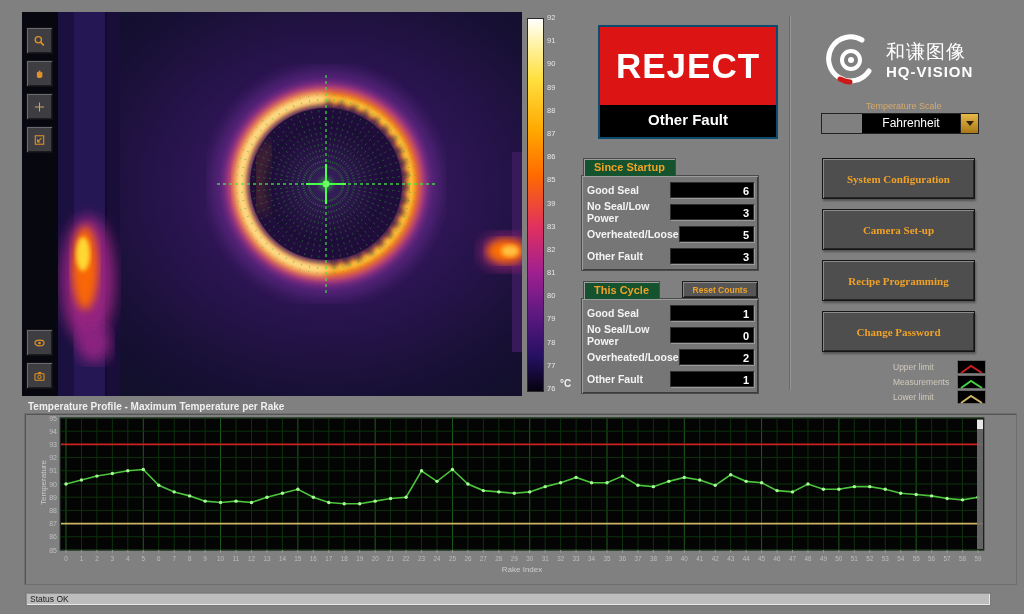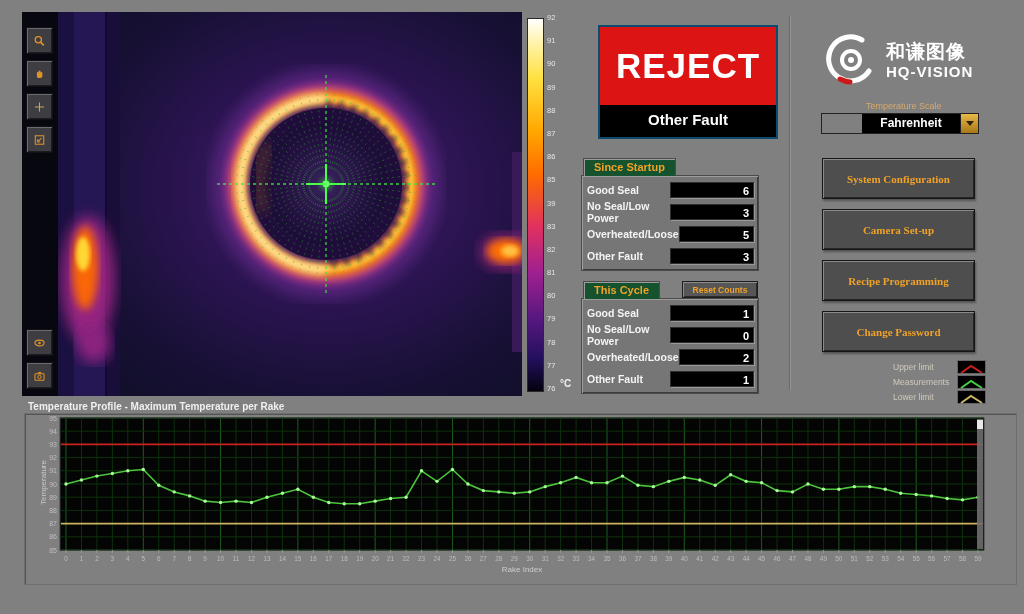--- a/index.html
+++ b/index.html
@@ -39,26 +39,26 @@
     box-shadow:inset 1px 1px 0 #9d9d9d,inset -1px -1px 0 #3c3c3c;padding:3px 4px 3px 5px;}
   .crow{display:flex;align-items:center;height:22px;}
   .crow .clabel{flex:1;color:#f4f4f4;font-size:10.5px;font-weight:bold;}
   .crow .cval{width:84px;height:16px;background:#000;border:1px solid #2e2e2e;
     box-shadow:1px 1px 0 #9a9a9a;color:#fff;font-size:11px;font-weight:bold;
     text-align:right;line-height:16px;padding-right:4px;box-sizing:border-box;}
   
   .vdivider{position:absolute;left:789px;top:16px;width:1px;height:374px;background:#6a6a6a;
     box-shadow:1px 0 0 #959595;}
   .logo{position:absolute;left:824px;top:33px;display:flex;align-items:center;gap:8px;}
-  .logo-txt .cn{color:#fff;font-size:19px;font-weight:bold;line-height:22px;letter-spacing:1px;}
+  .logo-txt .cn{color:#fff;font-size:19px;font-weight:normal;line-height:22px;letter-spacing:1px;}
   .logo-txt .en{color:#fff;font-size:15px;font-weight:bold;letter-spacing:1px;}
   .ts-label{position:absolute;left:866px;top:101px;font-size:9px;color:#d8a868;}
   .dropdown{position:absolute;left:821px;top:113px;width:156px;height:19px;display:flex;
     border:1px solid #222;cursor:pointer;}
-  .dropdown .dval{flex:1;background:#000;color:#fff;font-size:12px;font-weight:bold;
+  .dropdown .dval{flex:1;background:#000;color:#fff;font-size:12px;font-weight:normal;
     text-align:center;line-height:18px;margin-left:40px;}
   .dropdown .darrow{width:17px;background:linear-gradient(#e8b848,#a87818);display:flex;
     align-items:center;justify-content:center;border-left:1px solid #222;}
   .darrow i{width:0;height:0;border-left:4px solid transparent;border-right:4px solid transparent;
     border-top:5px solid #2e2208;}
   .menu-btn{position:absolute;left:822px;width:153px;height:41px;background:#4e4e4e;
     border:1px solid #161616;box-shadow:inset 1px 1px 0 #8a8a8a,inset -1px -1px 0 #262626,1px 2px 2px rgba(0,0,0,.35);
     color:#f0a228;font-size:11px;font-weight:bold;display:flex;align-items:center;justify-content:center;cursor:pointer;font-family:Liberation Serif, serif;}
   
   .legend{position:absolute;left:893px;top:360px;}
@@ -640,13 +640,14 @@
       <text x="907.0847457627118" y="145" text-anchor="middle" font-size="6.3" fill="#bdbdbd" font-family="Liberation Sans, sans-serif">57</text>
       <line x1="922.542372881356" y1="134" x2="922.542372881356" y2="137" stroke="#999"></line>
       <text x="922.542372881356" y="145" text-anchor="middle" font-size="6.3" fill="#bdbdbd" font-family="Liberation Sans, sans-serif">58</text>
       <line x1="938" y1="134" x2="938" y2="137" stroke="#999"></line>
       <text x="938" y="145" text-anchor="middle" font-size="6.3" fill="#bdbdbd" font-family="Liberation Sans, sans-serif">59</text>
       <text x="482" y="156" text-anchor="middle" font-size="8" fill="#cccccc" font-family="Liberation Sans, sans-serif">Rake Index</text>
       <rect x="937" y="3" width="6" height="130" fill="#6e6e6e" opacity="0.9"></rect>
       <rect x="937" y="4" width="6" height="9" fill="#e8e8e8"></rect>
     </svg>
 
+  <div class="statusbar">Status OK</div>
 </div>
 
 </body></html>

